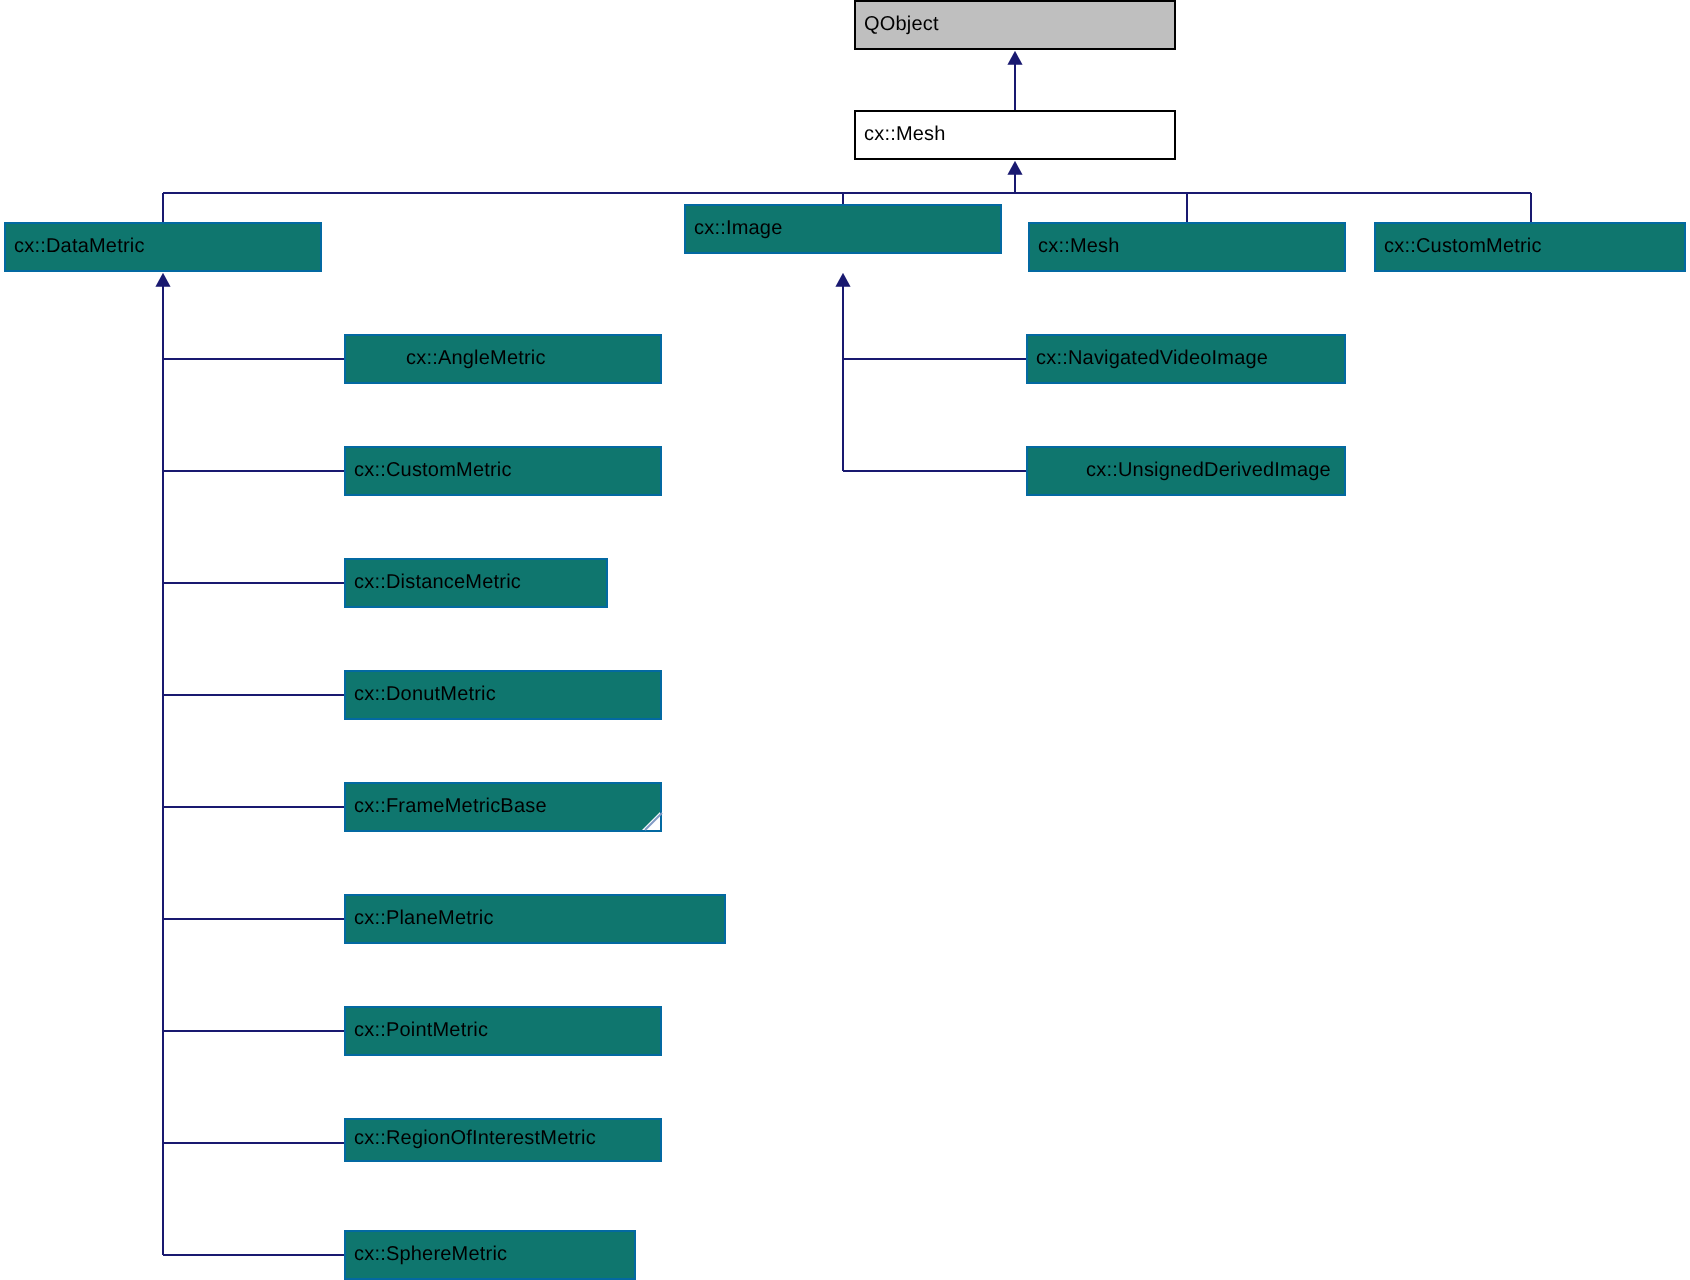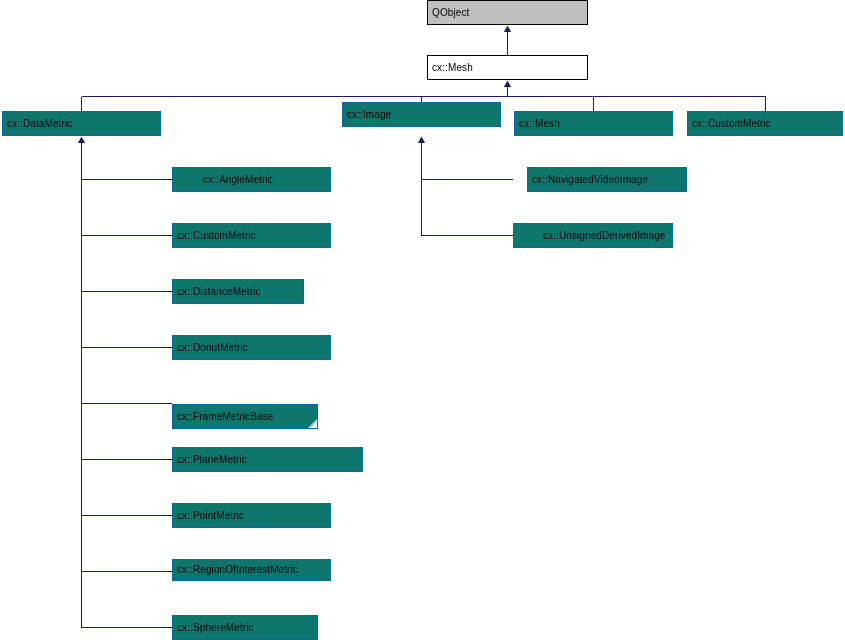--- a/index.html
+++ b/index.html
@@ -143,38 +143,38 @@
       </div>
       <div class="node style-derived" style="left: 172px; top: 223px; width: 159px; height: 25px;">
         <span class="node-label">cx::CustomMetric</span>
       </div>
       <div class="node style-derived" style="left: 172px; top: 279px; width: 132px; height: 25px;">
         <span class="node-label">cx::DistanceMetric</span>
       </div>
       <div class="node style-derived" style="left: 172px; top: 335px; width: 159px; height: 25px;">
         <span class="node-label">cx::DonutMetric</span>
       </div>
-      <div class="node style-derived folded" style="left: 172px; top: 404px; width: 146px; height: 25px;">
+      <div class="node style-derived folded" style="left: 172px; top: 391px; width: 159px; height: 25px;">
         <span class="node-label">cx::FrameMetricBase</span>
         <span class="fold-tri"></span>
         <span class="fold-line"></span>
       </div>
       <div class="node style-derived" style="left: 172px; top: 447px; width: 191px; height: 25px;">
         <span class="node-label">cx::PlaneMetric</span>
       </div>
       <div class="node style-derived" style="left: 172px; top: 503px; width: 159px; height: 25px;">
         <span class="node-label">cx::PointMetric</span>
       </div>
       <div class="node style-derived" style="left: 172px; top: 559px; width: 159px; height: 22px;">
         <span class="node-label">cx::RegionOfInterestMetric</span>
       </div>
       <div class="node style-derived" style="left: 172px; top: 615px; width: 146px; height: 25px;">
         <span class="node-label">cx::SphereMetric</span>
       </div>
-      <div class="node style-derived" style="left: 527px; top: 167px; width: 160px; height: 25px;">
+      <div class="node style-derived" style="left: 513px; top: 167px; width: 160px; height: 25px;">
         <span class="node-label">cx::NavigatedVideoImage</span>
       </div>
       <div class="node style-derived" style="left: 513px; top: 223px; width: 160px; height: 25px; padding-left: 25px;">
         <span class="node-label">cx::UnsignedDerivedImage</span>
       </div>
     </div>
 
 </div>
 
 </body></html>

